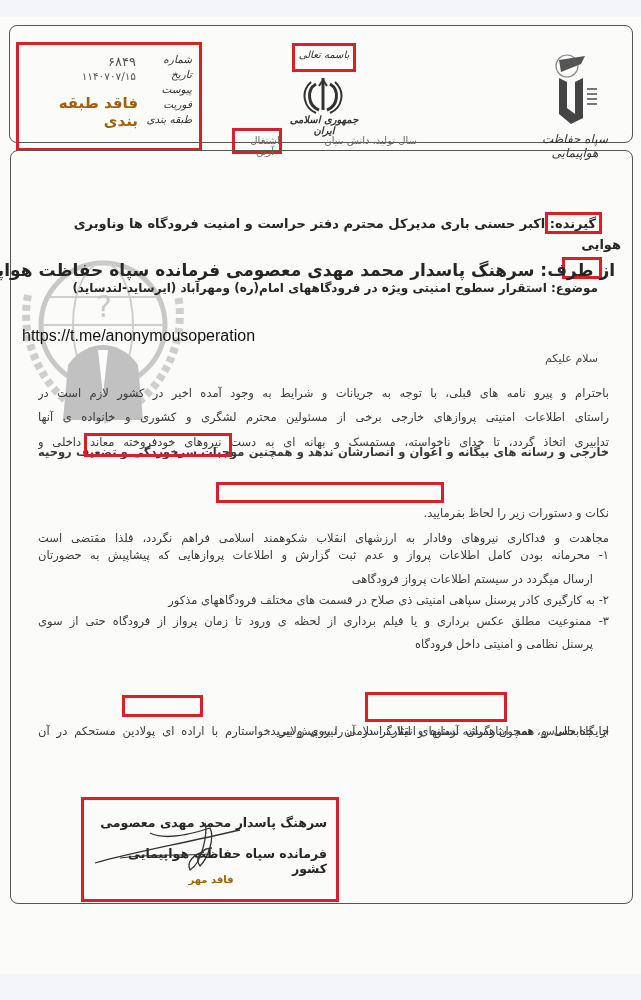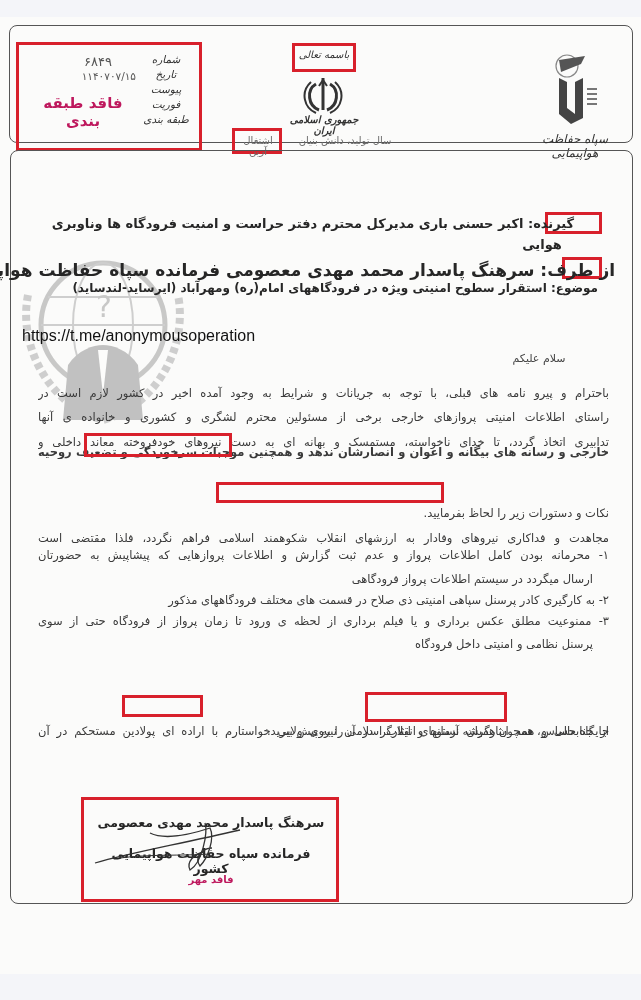--- a/index.html
+++ b/index.html
@@ -2,25 +2,25 @@
 <html><head>
 <meta charset="utf-8">
 <style>
   html, body { margin:0; padding:0; }
   body { width:641px; height:1000px; background:#f4f5f9; position:relative; overflow:hidden; font-family:"DejaVu Sans", sans-serif; }
   .page { position:absolute; left:0; top:17px; width:641px; height:957px; background:#fbfbfa; }
   .frame { position:absolute; border:1.5px solid #555; border-radius:8px; background:transparent; }
   .hdr-frame { left:9px; top:25px; width:622px; height:116px; }
   .body-frame { left:10px; top:150px; width:621px; height:752px; }
   .redbox { position:absolute; border:3px solid #d8202b; box-sizing:border-box; }
-  .rtl { direction:rtl; text-align:center; }
+  .rtl { direction:rtl; text-align:right; }
   .txt { position:absolute; color:#333; }
   .hand { font-family:"DejaVu Serif", serif; font-style:italic; color:#333; }
-  .gray { color:#6b6b6b; }
-  .red { color:#be185d; font-weight:bold; }
+  .gray { color:#6b6b6b;margin-left:7px; }
+  .red { color:#a16207; font-weight:bold; }
   .bold { font-weight:bold; color:#262626; }
   .line { position:absolute; right:32px; left:38px; font-size:11.5px; color:#3a3a3a; white-space:nowrap; overflow:hidden; text-align:justify; text-align-last:justify; direction:rtl; }
   .line.short { text-align-last:right; }
   .watermark { position:absolute; left:8px; top:235px; width:190px; height:195px; opacity:0.38; }
   .url { position:absolute; left:22px; top:327px; font-family:"Liberation Sans", sans-serif; font-size:16px; color:#111; font-weight:500; }
 </style>
 </head>
 <body>
 
 <div class="page"></div>
@@ -78,21 +78,21 @@
   <path d="M55 185 L60 130 C70 115 85 110 95 110 C105 110 120 115 130 130 L135 185 Z" fill="#666"></path>
   <path d="M90 115 L95 160 L100 115 Z" fill="#fff"></path>
   <text x="88" y="82" font-size="30" fill="#777" font-family="DejaVu Sans, sans-serif">?</text>
 </svg>
 
 <div class="redbox" style="left:545px;top:212px;width:57px;height:22px;"></div>
 <div class="txt rtl bold" style="left:30px;top:216px;width:566px;font-size:13px;white-space:nowrap;">
   <span>گیرنده:</span>
   <span>اکبر حسنی باری مدیرکل محترم دفتر حراست و امنیت فرودگاه ها وناوبری</span>
 </div>
-<div class="txt rtl bold" style="left:494px;top:237px;width:96px;font-size:13px;">هوایی</div>
+<div class="txt rtl bold" style="left:525px;top:237px;width:96px;font-size:13px;">هوایی</div>
 
 <div class="redbox" style="left:562px;top:257px;width:40px;height:22px;"></div>
 <div class="txt rtl bold" style="left:187px;top:260px;width:428px;font-size:17px;white-space:nowrap;">
   <span>از طرف:</span>
   <span>سرهنگ پاسدار محمد مهدی معصومی فرمانده سپاه حفاظت هواپیمایی کشور</span>
 </div>
 <div class="txt rtl bold" style="left:130px;top:281px;width:468px;font-size:12px;white-space:nowrap;">موضوع: استقرار سطوح امنیتی ویژه در فرودگاههای امام(ره) ومهرآباد (ایرساید-لندساید)</div>
 
 <div class="url">https://t.me/anonymousoperation</div>
 

